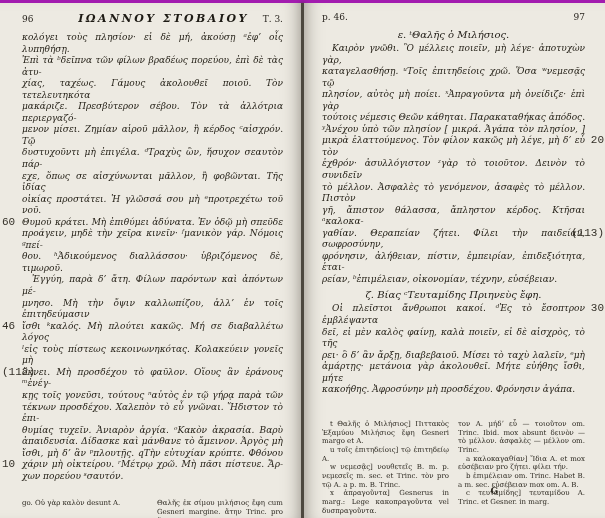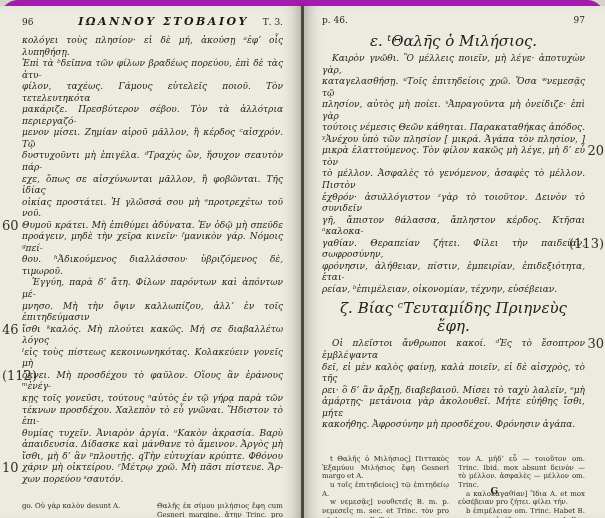--- a/index.html
+++ b/index.html
@@ -5,24 +5,23 @@
   html,body{margin:0;padding:0;}
   body{
     width:605px;height:518px;overflow:hidden;
     background:#d6d3cb;
     font-family:"DejaVu Serif", serif;
     color:#262219;
   }
   .spread{
     position:relative;width:605px;height:518px;
     display:flex;
-    border-top:6px solid #a21caf;
+    border-top:3px solid #a21caf;
     box-sizing:border-box;
     background:#e9e6de;
-    border-radius:18px;
   }
   .page{
     width:301px;height:100%;
     box-sizing:border-box;
     background:#edeae2;
     padding:7px 18px 4px 22px;
     position:relative;
   }
   .page.right{padding:7px 20px 4px 18px;}
   .page.left{box-shadow:inset -14px 0 18px -14px rgba(60,55,45,.55);}
@@ -31,37 +30,38 @@
   .header{
     display:flex;align-items:baseline;justify-content:space-between;
     font-size:9px;margin-bottom:7px;margin-top:2px;
   }
   .running-title{
     font-weight:bold;font-style:italic;letter-spacing:2.5px;
     font-size:11px;color:#1d1a14;margin-left:31px;
   }
   .pagenum{font-size:9px;color:#2a2620;}
   .section-heading{
-    text-align:center;font-style:italic;font-size:15px;
+    text-align:center;font-style:italic;font-size:10px;
     margin:4px 0 3px 0;color:#24201a;
   }
   .bodytext{position:relative;}
   .tl{
     position:relative;
     font-size:9px;line-height:11.55px;
     font-style:italic;
     text-align:justify;text-align-last:justify;
     white-space:normal;
   }
   .tl.end{text-align-last:left;}
   .tl.ind .lt{padding-left:10px;}
   .mnum{
     position:absolute;top:0;
-    font-size:13px;font-style:normal;color:#332f27;
+    font-size:11px;font-style:normal;color:#332f27;
     line-height:11.55px;
+    font-family:Liberation Mono, monospace;
   }
   .mnum.lside{left:-20px;}
   .mnum.rside{right:-19px;}
   .footnotes{
     display:flex;gap:9px;margin-top:17px;
   }
   .page.right .footnotes{margin-top:24px;}
   .fncol{width:50%;}
   .fn{
     margin:0;font-size:7px;line-height:8.7px;
@@ -81,21 +81,21 @@
 
   <div class="page left">
     <div class="header">
       <span class="pagenum">96</span>
       <span class="running-title">ΙΩΑΝΝΟΥ ΣΤΟΒΑΙΟΥ</span>
       <span class="pagenum">Τ. 3.</span>
     </div>
     <div class="bodytext" id="left-body">
         <div class="tl"><span class="lt">κολόγει τοὺς πλησίον· εἰ δὲ μή, ἀκούσῃ ᵃἐφʼ οἷς λυπηθήσῃ.</span></div>
         <div class="tl"><span class="lt">Ἐπὶ τὰ ᵇδεῖπνα τῶν φίλων βραδέως πορεύου, ἐπὶ δὲ τὰς ἀτυ-</span></div>
-        <div class="tl"><span class="lt">φίλον, ταχέως. Γάμους εὐτελεῖς ποιοῦ. Τὸν τετελευτηκότα</span></div>
+        <div class="tl"><span class="lt">χίας, ταχέως. Γάμους ἀκολουθεῖ ποιοῦ. Τὸν τετελευτηκότα</span></div>
         <div class="tl"><span class="lt">μακάριζε. Πρεσβύτερον σέβου. Τὸν τὰ ἀλλότρια περιεργαζό-</span></div>
         <div class="tl"><span class="lt">μενον μίσει. Ζημίαν αἱροῦ μᾶλλον, ἢ κέρδος ᶜαἰσχρόν. Τῷ</span></div>
         <div class="tl"><span class="lt">δυστυχοῦντι μὴ ἐπιγέλα. ᵈΤραχὺς ὢν, ἥσυχον σεαυτὸν πάρ-</span></div>
         <div class="tl"><span class="lt">εχε, ὅπως σε αἰσχύνωνται μᾶλλον, ἢ φοβῶνται. Τῆς ἰδίας</span></div>
         <div class="tl"><span class="lt">οἰκίας προστάτει. Ἡ γλῶσσά σου μὴ ᵉπροτρεχέτω τοῦ νοῦ.</span></div>
         <div class="tl"><span class="mnum lside">60</span><span class="lt">Θυμοῦ κράτει. Μὴ ἐπιθύμει ἀδύνατα. Ἐν ὁδῷ μὴ σπεῦδε</span></div>
         <div class="tl"><span class="lt">προάγειν, μηδὲ τὴν χεῖρα κινεῖν· ᶠμανικὸν γάρ. Νόμοις ᵍπεί-</span></div>
         <div class="tl end"><span class="lt">θου. ʰἈδικούμενος διαλλάσσου· ὑβριζόμενος δὲ, τιμωροῦ.</span></div>
         <div class="tl ind"><span class="lt">Ἐγγύη, παρὰ δʼ ἄτη. Φίλων παρόντων καὶ ἀπόντων μέ-</span></div>
         <div class="tl"><span class="lt">μνησο. Μὴ τὴν ὄψιν καλλωπίζου, ἀλλʼ ἐν τοῖς ἐπιτηδεύμασιν</span></div>
@@ -128,22 +128,22 @@
       <span class="pagenum">97</span>
     </div>
     <div class="bodytext" id="right-body">
         <div class="section-heading">ε. ᵗΘαλῆς ὁ Μιλήσιος.</div>
         <div class="tl ind"><span class="lt">Καιρὸν γνῶθι. Ὃ μέλλεις ποιεῖν, μὴ λέγε· ἀποτυχὼν γὰρ,</span></div>
         <div class="tl"><span class="lt">καταγελασθήσῃ. ᵘΤοῖς ἐπιτηδείοις χρῶ. Ὅσα ʷνεμεσᾷς τῷ</span></div>
         <div class="tl"><span class="lt">πλησίον, αὐτὸς μὴ ποίει. ˣἈπραγοῦντα μὴ ὀνείδιζε· ἐπὶ γὰρ</span></div>
         <div class="tl"><span class="lt">τούτοις νέμεσις Θεῶν κάθηται. Παρακαταθήκας ἀπόδος.</span></div>
         <div class="tl"><span class="lt">ʸἈνέχου ὑπὸ τῶν πλησίον [ μικρά. Ἀγάπα τὸν πλησίον, ]</span></div>
         <div class="tl"><span class="mnum rside">20</span><span class="lt">μικρὰ ἐλαττούμενος. Τὸν φίλον κακῶς μὴ λέγε, μὴ δʼ εὖ τὸν</span></div>
+        <div class="tl"><span class="lt">ἐχθρόν· ἀσυλλόγιστον ᶻγὰρ τὸ τοιοῦτον. Δεινὸν τὸ συνιδεῖν</span></div>
         <div class="tl"><span class="lt">τὸ μέλλον. Ἀσφαλὲς τὸ γενόμενον, ἀσαφὲς τὸ μέλλον. Πιστὸν</span></div>
-        <div class="tl"><span class="lt">ἐχθρόν· ἀσυλλόγιστον ᶻγὰρ τὸ τοιοῦτον. Δεινὸν τὸ συνιδεῖν</span></div>
         <div class="tl"><span class="lt">γῆ, ἄπιστον θάλασσα, ἄπληστον κέρδος. Κτῆσαι ᵃκαλοκα-</span></div>
         <div class="tl"><span class="mnum rside">(113)</span><span class="lt">γαθίαν. Θεραπείαν ζήτει. Φίλει τὴν παιδείαν, σωφροσύνην,</span></div>
         <div class="tl"><span class="lt">φρόνησιν, ἀλήθειαν, πίστιν, ἐμπειρίαν, ἐπιδεξιότητα, ἑται-</span></div>
         <div class="tl end"><span class="lt">ρείαν, ᵇἐπιμέλειαν, οἰκονομίαν, τέχνην, εὐσέβειαν.</span></div>
         <div class="section-heading">ζ. Βίας ᶜΤευταμίδης Πριηνεὺς ἔφη.</div>
         <div class="tl ind"><span class="mnum rside">30</span><span class="lt">Οἱ πλεῖστοι ἄνθρωποι κακοί. ᵈἘς τὸ ἔσοπτρον ἐμβλέψαντα</span></div>
         <div class="tl"><span class="lt">δεῖ, εἰ μὲν καλὸς φαίνῃ, καλὰ ποιεῖν, εἰ δὲ αἰσχρὸς, τὸ τῆς</span></div>
         <div class="tl"><span class="lt">ρει· ὃ δʼ ἂν ἄρξῃ, διαβεβαιοῦ. Μίσει τὸ ταχὺ λαλεῖν, ᵉμὴ</span></div>
         <div class="tl"><span class="lt">ἁμάρτῃς· μετάνοια γὰρ ἀκολουθεῖ. Μήτε εὐήθης ἴσθι, μήτε</span></div>
         <div class="tl end"><span class="lt">κακοήθης. Ἀφροσύνην μὴ προσδέχου. Φρόνησιν ἀγάπα.</span></div>

